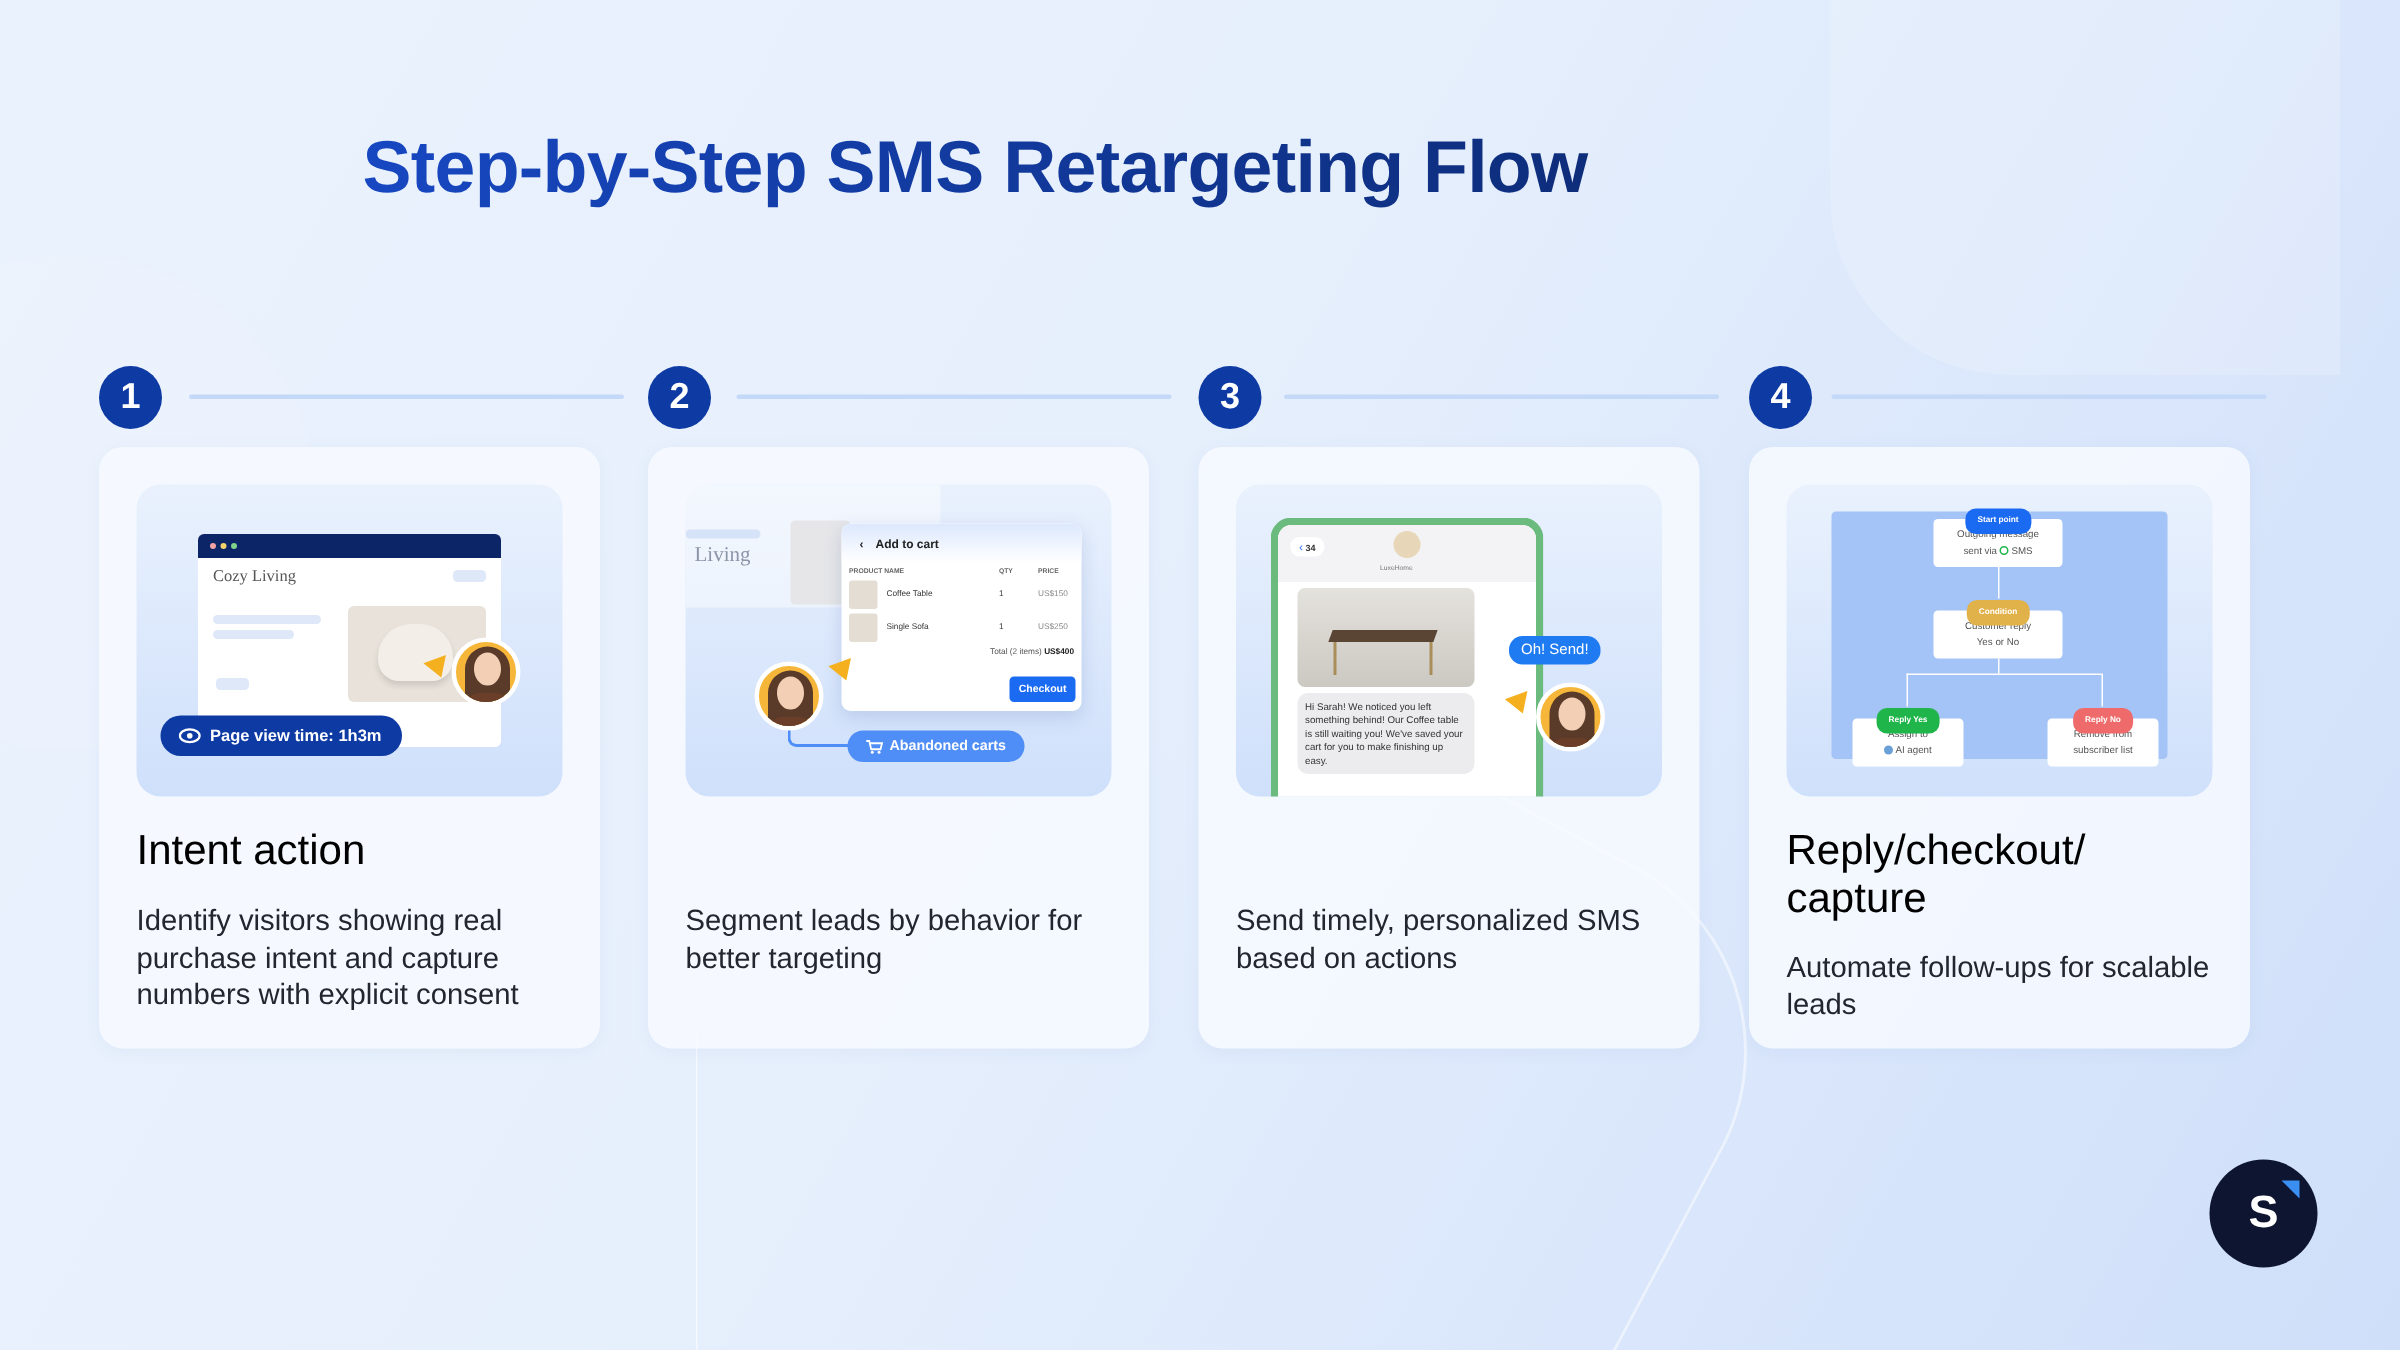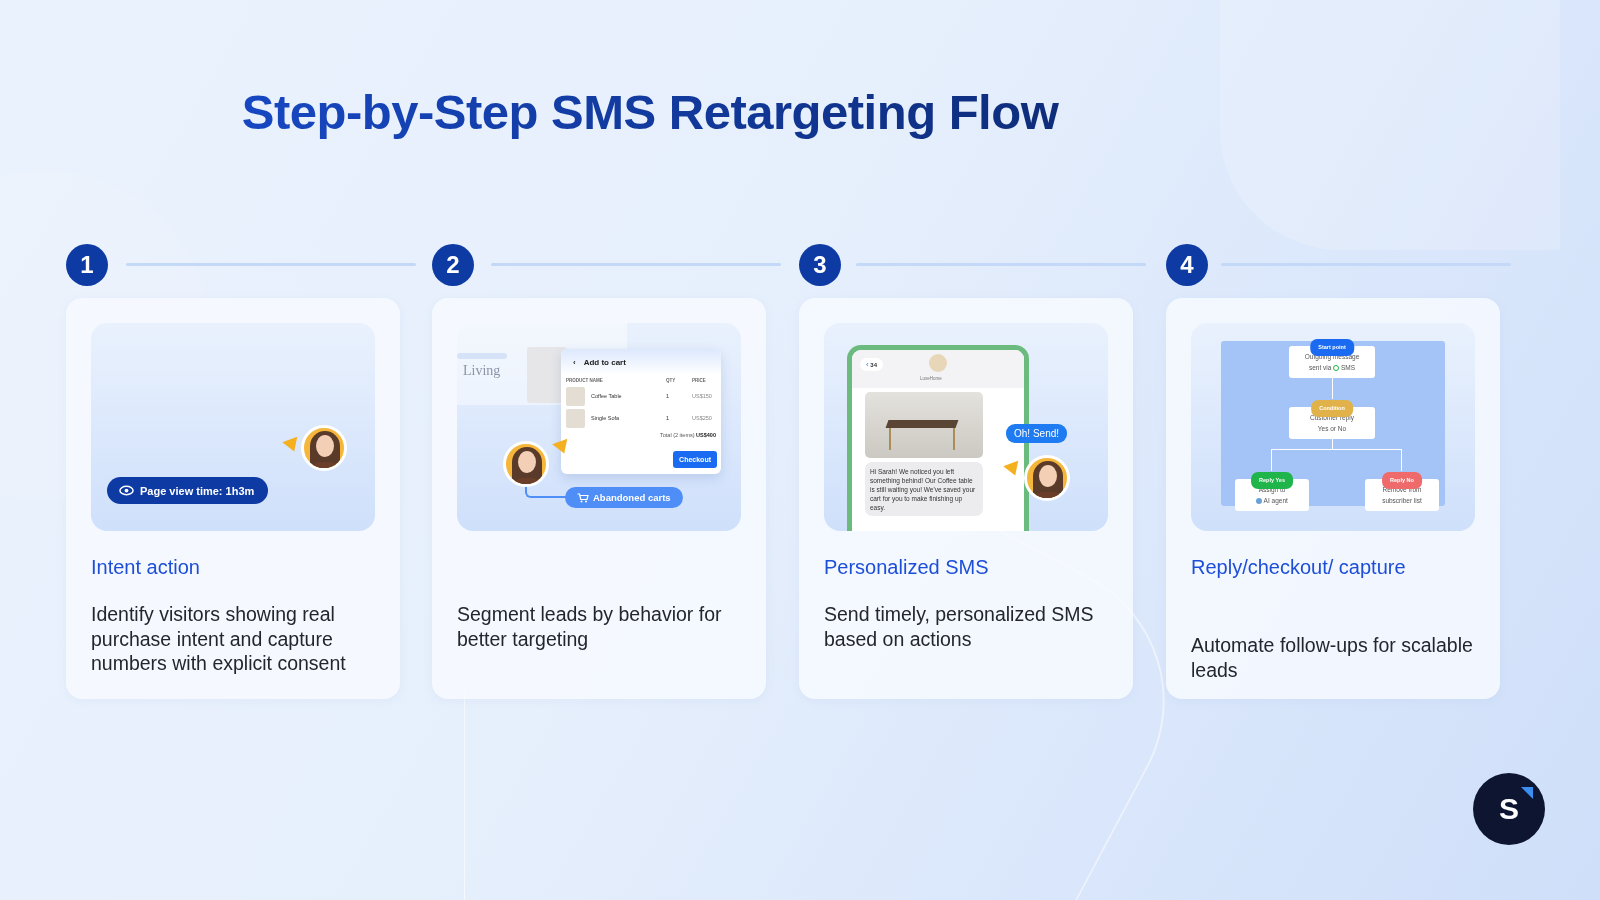--- a/index.html
+++ b/index.html
@@ -33,21 +33,21 @@
   .card {
     position: absolute; top: 298px; width: 334px; height: 401px;
     background: rgba(247,250,255,0.85); border-radius: 16px;
     box-shadow: 0 2px 10px rgba(120,150,210,0.08);
   }
   .card-illus {
     position: absolute; top: 25px; left: 25px; width: 284px; height: 208px;
     border-radius: 16px; overflow: hidden;
     background: linear-gradient(180deg, #e9f1fd 0%, #cfe0fb 100%);
   }
-  .card-title { position: absolute; top: 253px; left: 25px; width: 290px; font-size: 20px; color: #1d4ed8; line-height: 32px; }
+  .card-title { position: absolute; top: 253px; left: 25px; width: 290px; font-size: 28px; color: #000000; line-height: 32px; }
   .card-desc { position: absolute; left: 25px; width: 300px; font-size: 19.5px; color: #23262e; line-height: 24.5px; }
 
   
   .browser { position: absolute; left: 41px; top: 33px; width: 202px; height: 142px; background: #fff; border-radius: 4px; overflow: hidden; }
   .browser-bar { height: 16px; background: #0b2566; display: flex; align-items: center; padding-left: 8px; gap: 3px; }
   .dot { width: 4px; height: 4px; border-radius: 50%; }
   .browser-brand { position: absolute; top: 22px; left: 10px; font-family: "Liberation Serif", serif; font-size: 11px; color: #555; }
   .skel { position: absolute; background: #dfe8f8; border-radius: 3px; }
   .sofa-img { position: absolute; left: 100px; top: 48px; width: 92px; height: 64px; background: #e8e2da; border-radius: 4px; }
   .sofa { position: absolute; left: 20px; top: 12px; width: 50px; height: 38px; background: #f3efe8; border-radius: 22px 22px 14px 14px; box-shadow: 0 3px 4px rgba(0,0,0,0.12); }
@@ -118,20 +118,35 @@
   <div class="step-badge" style="left:366px">2</div>
   <div class="step-line" style="left:425px;width:290px"></div>
   <div class="step-badge" style="left:733px">3</div>
   <div class="step-line" style="left:790px;width:290px"></div>
   <div class="step-badge" style="left:1100px">4</div>
   <div class="step-line" style="left:1155px;width:290px"></div>
 </div>
 
 <div class="card" style="left:66px">
   <div class="card-illus">
+    <div class="browser">
+      <div class="browser-bar">
+        <span class="dot" style="background:#f2a3a3"></span>
+          <span class="dot" style="background:#f5d36a"></span>
+          <span class="dot" style="background:#7fd38a"></span>
+      </div>
+      <div class="browser-brand">Cozy Living</div>
+      <div class="skel" style="left:10px;top:54px;width:72px;height:6px"></div>
+      <div class="skel" style="left:10px;top:64px;width:54px;height:6px"></div>
+      <div class="skel" style="left:12px;top:96px;width:22px;height:8px"></div>
+      <div class="skel" style="left:170px;top:24px;width:22px;height:8px"></div>
+      <div class="sofa-img">
+          <div class="sofa"></div>
+        </div>
+    </div>
     <div class="cursor" style="left:193px;top:116px"></div>
     <div class="avatar" style="left:210px;top:102px">
         <div class="hair"></div>
         <div class="face"></div>
         <div class="body"></div>
       </div>
     <div class="pv-pill">
       <svg width="15" height="11" viewBox="0 0 16 11">
           <ellipse cx="8" cy="5.5" rx="7" ry="4.5" fill="none" stroke="#fff" stroke-width="1.6"></ellipse>
           <circle cx="8" cy="5.5" r="2" fill="#fff"></circle>
@@ -210,21 +225,20 @@
       <div class="sms-bubble">Hi Sarah! We noticed you left something behind! Our Coffee table is still waiting you! We've saved your cart for you to make finishing up easy.</div>
     </div>
     <div class="oh-good">Oh! Send!</div>
     <div class="cursor" style="left:181px;top:140px"></div>
     <div class="avatar" style="left:200px;top:132px">
         <div class="hair"></div>
         <div class="face"></div>
         <div class="body"></div>
       </div>
   </div>
-  <div class="card-title">Personalized SMS</div>
   <div class="card-desc" style="top:304px">Send timely, personalized SMS based on actions</div>
 </div>
 
 <div class="card" style="left:1166px">
   <div class="card-illus">
     <div class="flow-panel">
       <div class="vline" style="left:111px;top:36px;height:22px"></div>
       <div class="vline" style="left:111px;top:98px;height:10px"></div>
       <div class="hline" style="left:50px;top:108px;width:130px"></div>
       <div class="vline" style="left:50px;top:108px;height:22px"></div>

